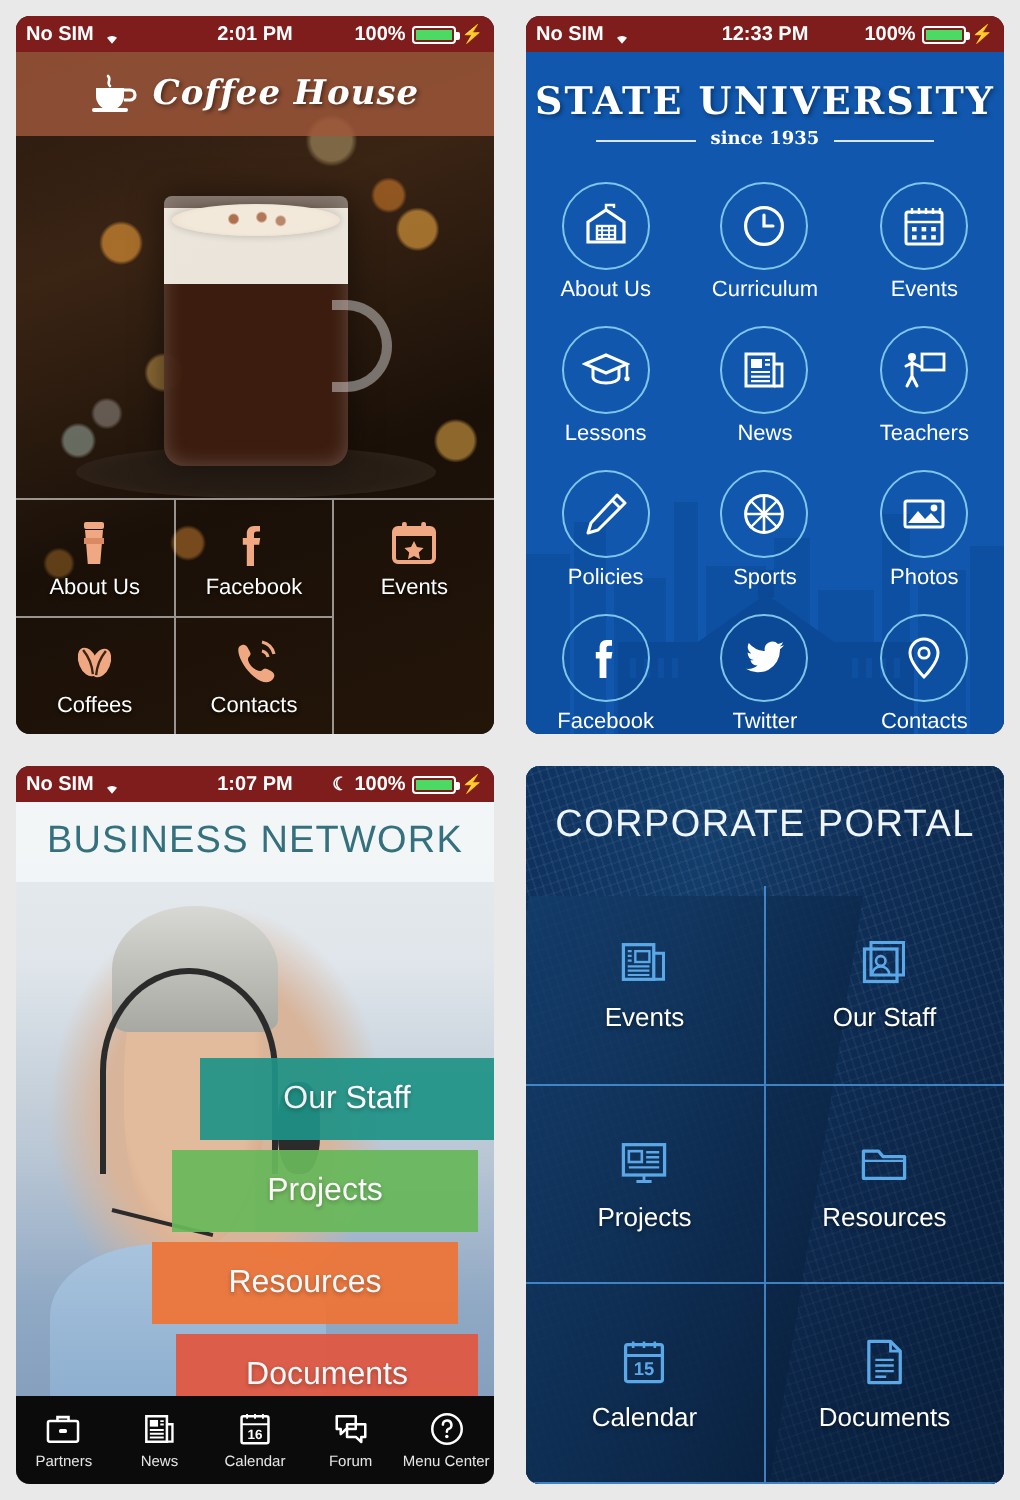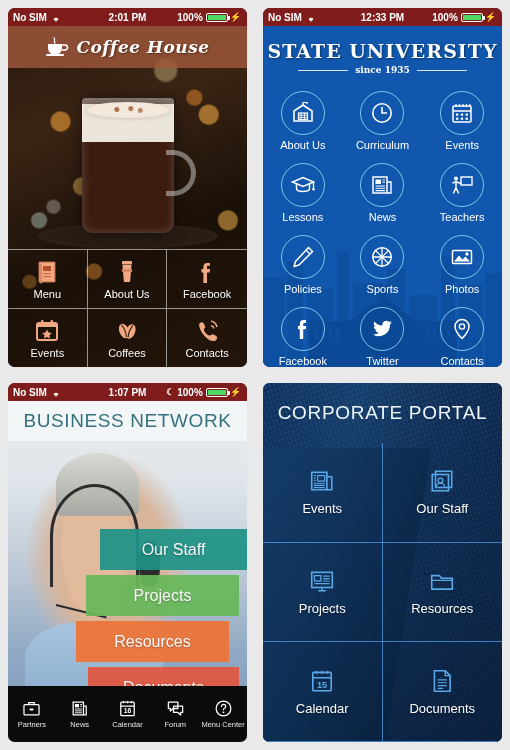--- a/index.html
+++ b/index.html
@@ -214,21 +214,21 @@
     display:flex; align-items:center; justify-content:center;
     color:#fff; font-size:16px;
     text-shadow:0 1px 2px rgba(0,0,0,.3);
     opacity:.93;
   }
   .bn-bar.b1 { margin-left:92px; margin-right:0;  background:#1f9387; }
   .bn-bar.b2 { margin-left:78px; margin-right:8px; background:#68b85a; }
   .bn-bar.b3 { margin-left:68px; margin-right:18px; background:#ef7436; }
   .bn-bar.b4 { margin-left:80px; margin-right:8px; background:#e2573f; }
   .bn-tabbar {
-    position:absolute; left:0; right:0; bottom:0; height:56px;
+    position:absolute; left:0; right:0; bottom:0; height:44px;
     background:#0b0b0b;
     display:grid; grid-template-columns:repeat(5,1fr);
     z-index:20;
   }
   .bn-tab { display:flex; flex-direction:column; align-items:center; justify-content:center; gap:2px; }
   .bn-tab-label { color:#e6e6e6; font-size:7.5px; }
   .bn-tab-icon { width:19px; height:19px; }
 
   
   .cp-body { position:relative; width:100%; height:359px; overflow:hidden; background:#0d2c52; }
@@ -315,32 +315,20 @@
               <path d="M17 8 h3 a2.5 2.5 0 0 1 0 5 h-3" fill="none" stroke="#fff" stroke-width="1.6"></path>
               <rect x="1" y="17" width="18" height="2" rx="1" fill="#fff"></rect>
               <path d="M9 1 c2 2 -1 3 1 5" fill="none" stroke="#fff" stroke-width="1.3" stroke-linecap="round"></path>
             </svg>
           </span>
           <span class="coffee-title">Coffee House</span>
         </div>
 
         <div class="coffee-grid">
 
-          <div class="cg-tile">
-            <span class="cg-icon">
-              <svg viewBox="0 0 26 26" width="26" height="26">
-                <path d="M5 3 h16 v20 h-16 z" fill="#f0a882" stroke="#b96b45" stroke-width="1"></path>
-                <path d="M5 3 l3 2 v20 l-3 -2 z" fill="#d98a62"></path>
-                <rect x="9" y="7" width="8" height="5" fill="#b5502a"></rect>
-                <rect x="9" y="14" width="8" height="1.2" fill="#d06a3c"></rect>
-                <rect x="9" y="17" width="8" height="1.2" fill="#d06a3c"></rect>
-              </svg>
-            </span>
-            <span class="cg-label">Menu</span>
-          </div>
 
           <div class="cg-tile">
             <span class="cg-icon">
               <svg viewBox="0 0 26 26" width="26" height="26">
                 <rect x="8" y="2" width="10" height="3.5" rx="1" fill="#f0a882"></rect>
                 <path d="M8.5 6 h9 l-1.4 17 h-6.2 z" fill="#f0a882"></path>
                 <rect x="8" y="10" width="10" height="3" fill="#d98a62"></rect>
               </svg>
             </span>
             <span class="cg-label">About Us</span>

